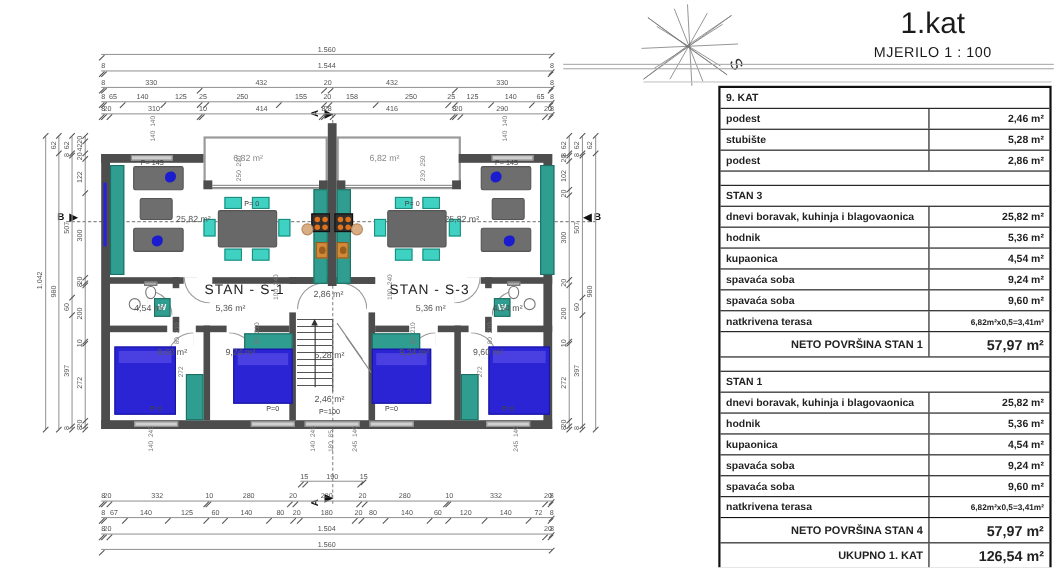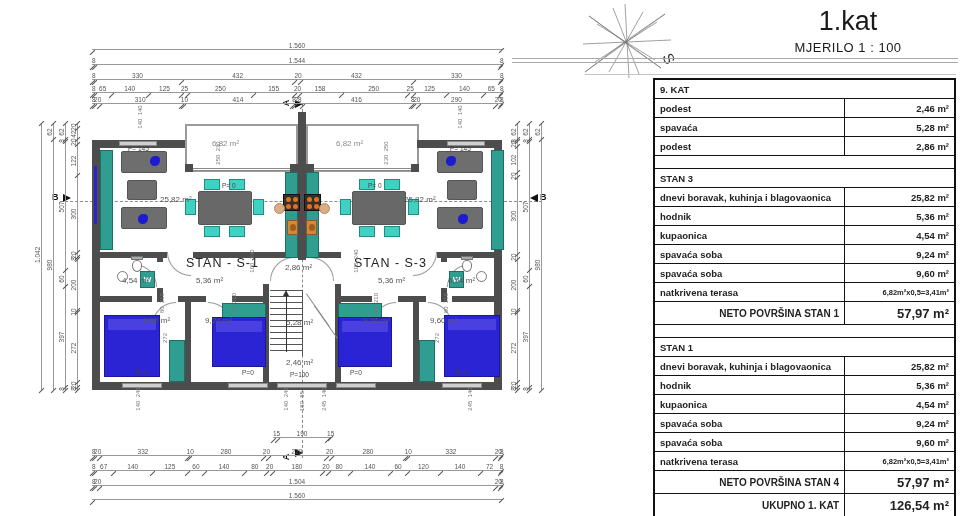--- a/index.html
+++ b/index.html
@@ -698,21 +698,21 @@
 
   <div id="areatable">
       <div class="trow head">
         <div class="tlabel">9. KAT</div>
       </div>
       <div class="trow row">
         <div class="tlabel">podest</div>
         <div class="tval">2,46 m²</div>
       </div>
       <div class="trow row">
-        <div class="tlabel">spavaća</div>
+        <div class="tlabel">stubište</div>
         <div class="tval">5,28 m²</div>
       </div>
       <div class="trow row">
         <div class="tlabel">podest</div>
         <div class="tval">2,86 m²</div>
       </div>
       <div class="trow gap"></div>
       <div class="trow head">
         <div class="tlabel">STAN 3</div>
       </div>

